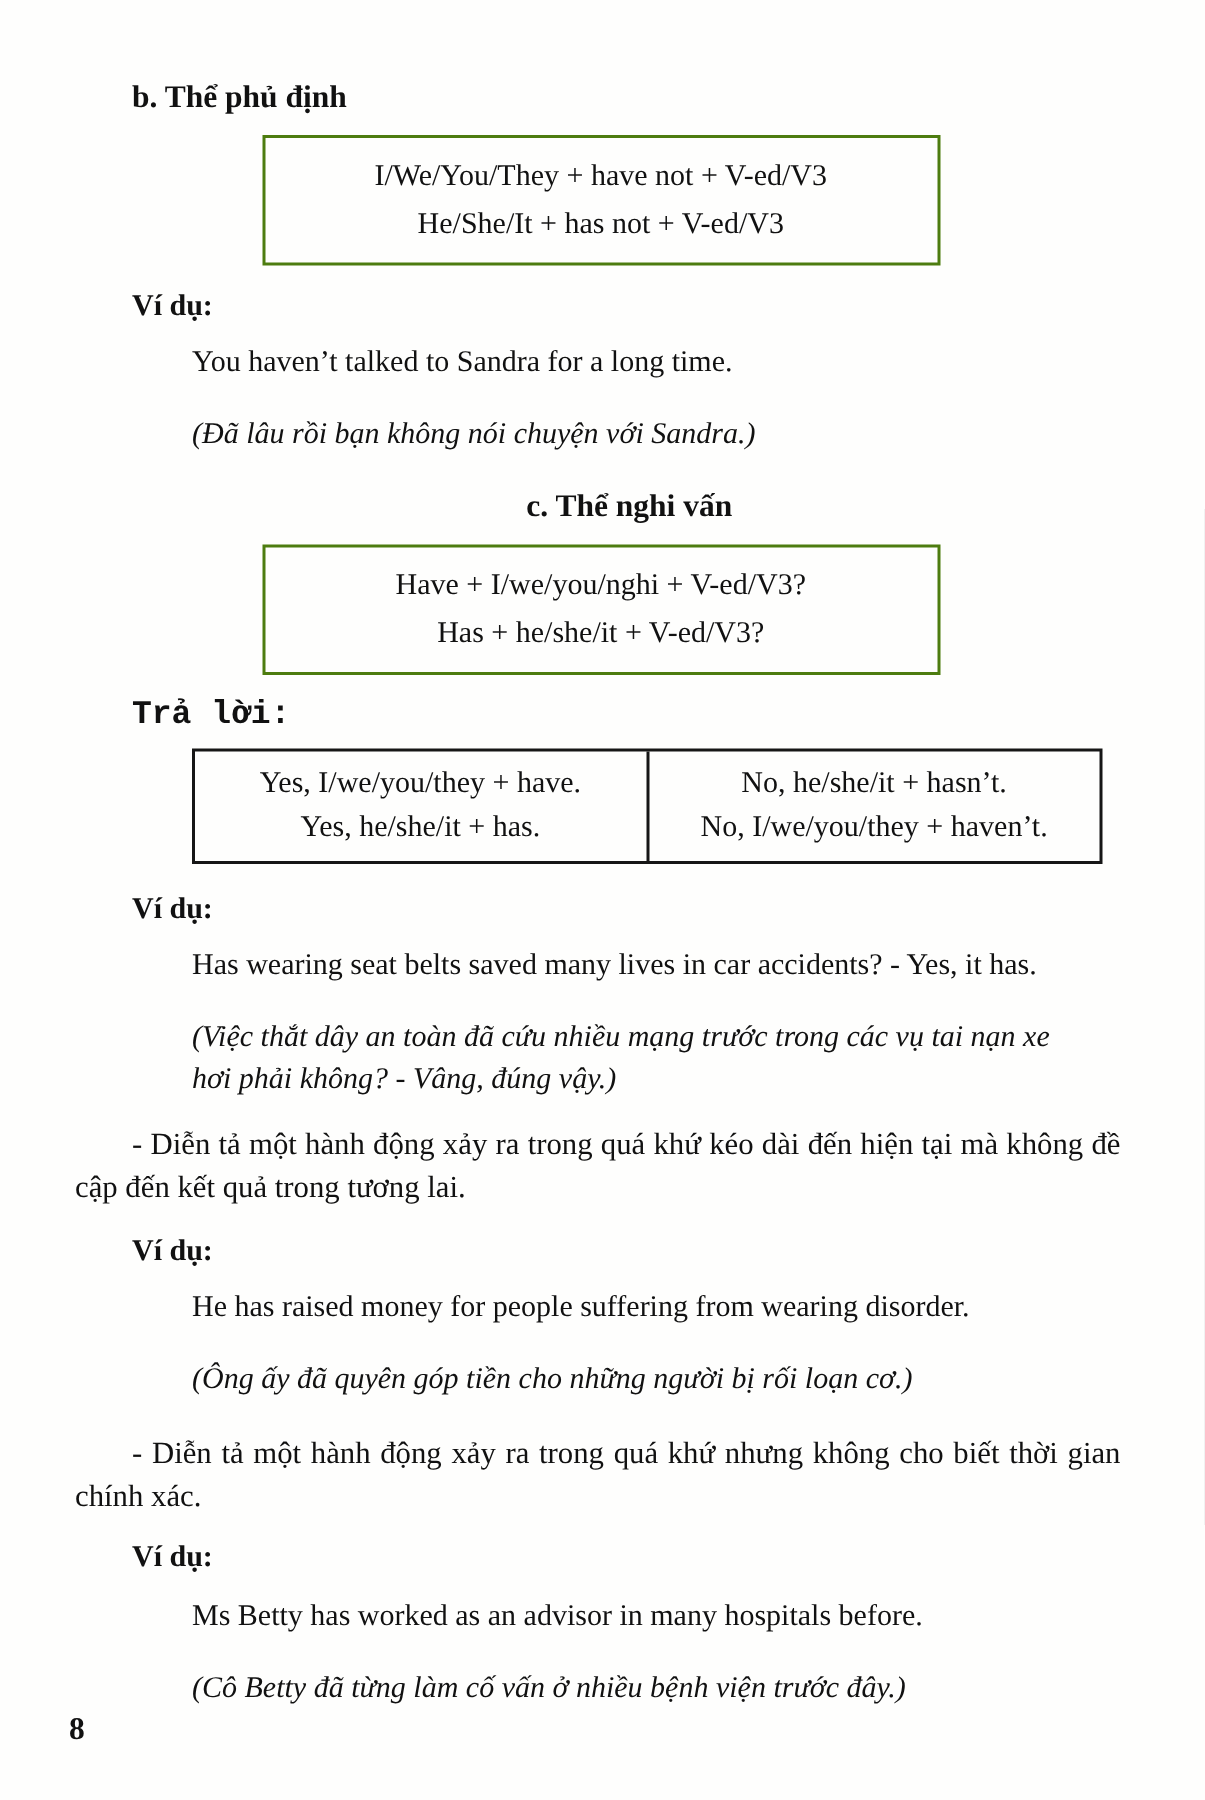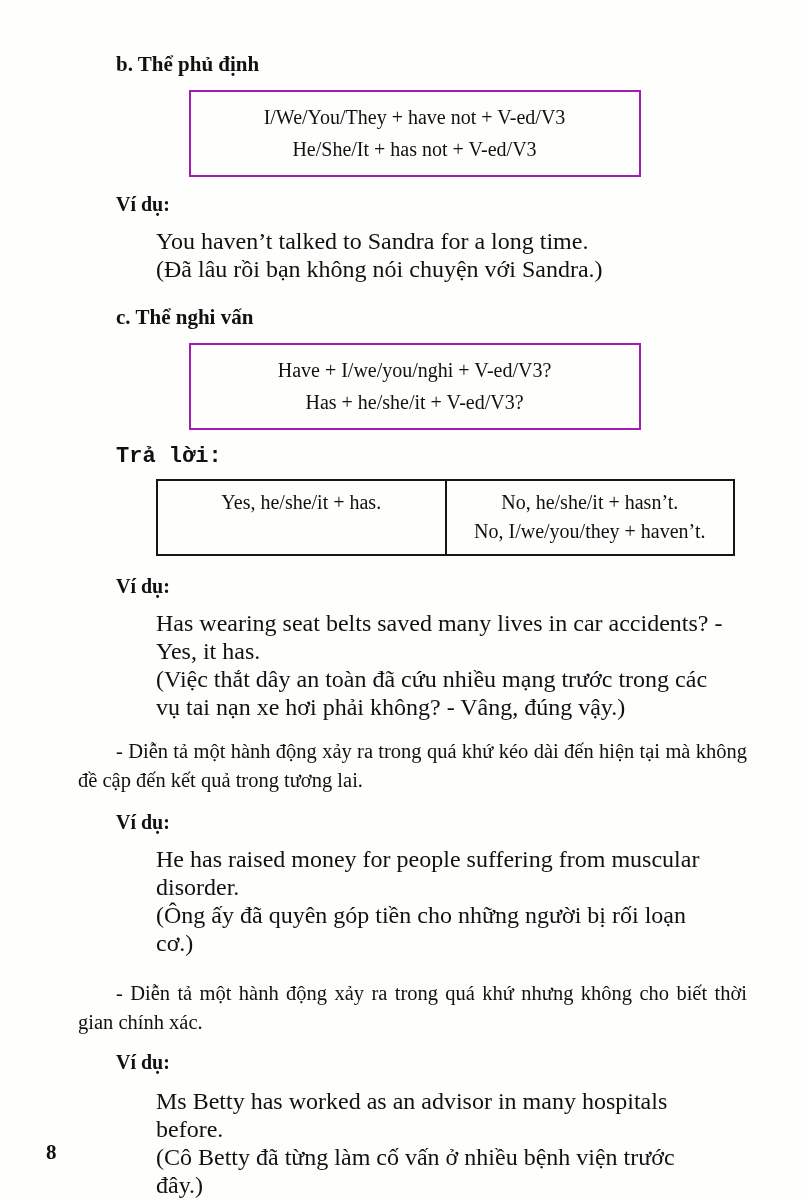--- a/index.html
+++ b/index.html
@@ -5,32 +5,32 @@
   html,body{margin:0;padding:0;background:#e8e8e8;}
   .page{
     position:relative;
     width:803px;height:1200px;
     margin:0 auto;
     background:#fefefdff;
     background:#fefefd;
     font-family:"Liberation Serif","DejaVu Serif",serif;
     color:#111;
     box-sizing:border-box;
-    padding:52px 52px 0 78px;
+    padding:52px 52px 0 50px;
     overflow:hidden;
   }
   .h-sub{
     font-weight:bold;
     font-size:21px;
     margin:0 0 0 38px;
   }
   .formula-box{
     width:452px;
     margin:13px auto 0 auto;
-    border:2px solid #a21caf;
+    border:2px solid #4d7c0f;
     text-align:center;
     padding:9px 0 10px 0;
     box-sizing:border-box;
   }
   .formula-line{
     font-size:20px;
     line-height:28px;
     padding:2px 0;
   }
   .label{
@@ -39,25 +39,25 @@
     margin:16px 0 0 38px;
   }
   .label-tight{
     font-weight:bold;
     font-size:22px;
     margin:14px 0 0 38px;
     font-family:Liberation Mono, monospace;
   }
   .example{
     margin:11px 26px 0 78px;
-    font-size:24px;
+    font-size:20px;
     line-height:28px;
   }
   .example .en{font-style:normal;}
-  .example .vi{}
+  .example .vi{font-style:italic;margin-top:20px;}
   .answers{
     display:flex;
     margin:10px 16px 0 78px;
     border:2px solid #161616;
     text-align:center;
   }
   .answers .col{
     flex:1;
     padding:7px 0 8px 0;
     font-size:20px;
@@ -96,31 +96,32 @@
     <div class="formula-line">He/She/It + has not + V-ed/V3</div>
   </div>
 
   <div class="label">Ví dụ:</div>
 
   <div class="example">
     <div class="en">You haven’t talked to Sandra for a long time.</div>
     <div class="vi">(Đã lâu rồi bạn không nói chuyện với Sandra.)</div>
   </div>
 
-  <div class="h-sub" style="margin-top:22px;">c. Thể nghi vấn</div>
+  <div class="h-sub" style="margin-top:22px;text-align:center;">c. Thể nghi vấn</div>
 
   <div class="formula-box">
     <div class="formula-line">Have + I/we/you/nghi + V-ed/V3?</div>
     <div class="formula-line">Has + he/she/it + V-ed/V3?</div>
   </div>
 
   <div class="label-tight">Trả lời:</div>
 
   <div class="answers">
     <div class="col">
+      <div>Yes, I/we/you/they + have.</div>
       <div>Yes, he/she/it + has.</div>
     </div>
     <div class="col right">
       <div>No, he/she/it + hasn’t.</div>
       <div>No, I/we/you/they + haven’t.</div>
     </div>
   </div>
 
   <div class="label" style="margin-top:19px;">Ví dụ:</div>
 
@@ -128,21 +129,21 @@
     <div class="en">Has wearing seat belts saved many lives in car accidents? - Yes, it has.</div>
     <div class="vi">(Việc thắt dây an toàn đã cứu nhiều mạng trước trong các vụ tai nạn xe hơi phải không? - Vâng, đúng vậy.)</div>
   </div>
 
 
   <div class="para">- Diễn tả một hành động xảy ra trong quá khứ kéo dài đến hiện tại mà không đề cập đến kết quả trong tương lai.</div>
 
   <div class="label">Ví dụ:</div>
 
   <div class="example">
-    <div class="en">He has raised money for people suffering from muscular disorder.</div>
+    <div class="en">He has raised money for people suffering from wearing disorder.</div>
     <div class="vi">(Ông ấy đã quyên góp tiền cho những người bị rối loạn cơ.)</div>
   </div>
 
   <div class="para" style="margin-top:22px;">- Diễn tả một hành động xảy ra trong quá khứ nhưng không cho biết thời gian chính xác.</div>
 
   <div class="label" style="margin-top:14px;">Ví dụ:</div>
 
   <div class="example" style="margin-top:13px;">
     <div class="en">Ms Betty has worked as an advisor in many hospitals before.</div>
     <div class="vi">(Cô Betty đã từng làm cố vấn ở nhiều bệnh viện trước đây.)</div>

